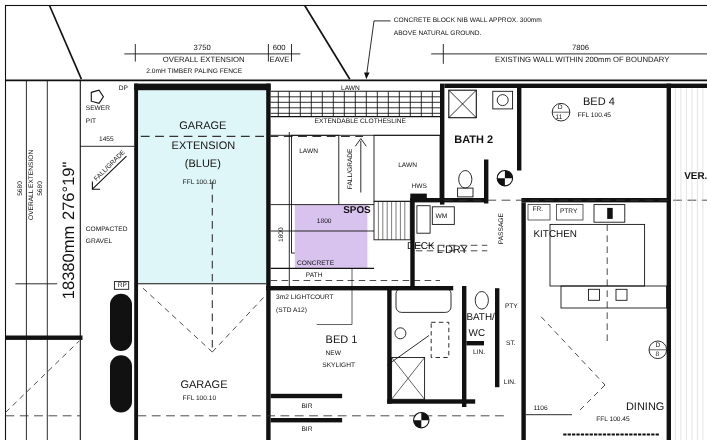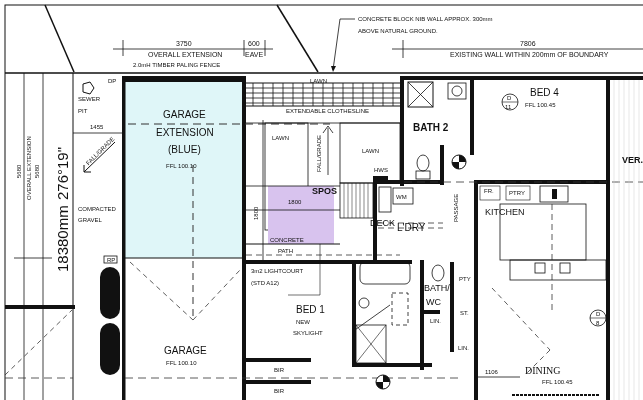--- a/index.html
+++ b/index.html
@@ -262,16 +262,16 @@
 <span class="lbl xs" style="left:293px;top:330px;">SKYLIGHT</span>
 <span class="lbl xs" style="left:274px;top:367px;">BIR</span>
 <span class="lbl xs" style="left:274px;top:388px;">BIR</span>
 <span class="lbl md" style="left:424px;top:284px;text-align:right;">BATH/</span>
 <span class="lbl md" style="left:426px;top:298px;">WC</span>
 <span class="lbl xs" style="left:430px;top:318px;">LIN.</span>
 <span class="lbl xs" style="left:458px;top:345px;">LIN.</span>
 <span class="lbl xs" style="left:459px;top:276px;">PTY</span>
 <span class="lbl xs" style="left:460px;top:310px;">ST.</span>
 <span class="lbl xs" style="left:485px;top:369px;">1106</span>
-<span class="lbl lg" style="left:525px;top:366px;font-family:Liberation Serif, serif;">DINING</span>
+<span class="lbl lg" style="left:569px;top:366px;">DINING</span>
 <span class="lbl xs" style="left:542px;top:379px;">FFL 100.45</span>
 <span class="lbl xs" style="left:596px;top:311px;">D</span>
 <span class="lbl xs" style="left:596px;top:320px;">8</span>
 
 </body></html>

